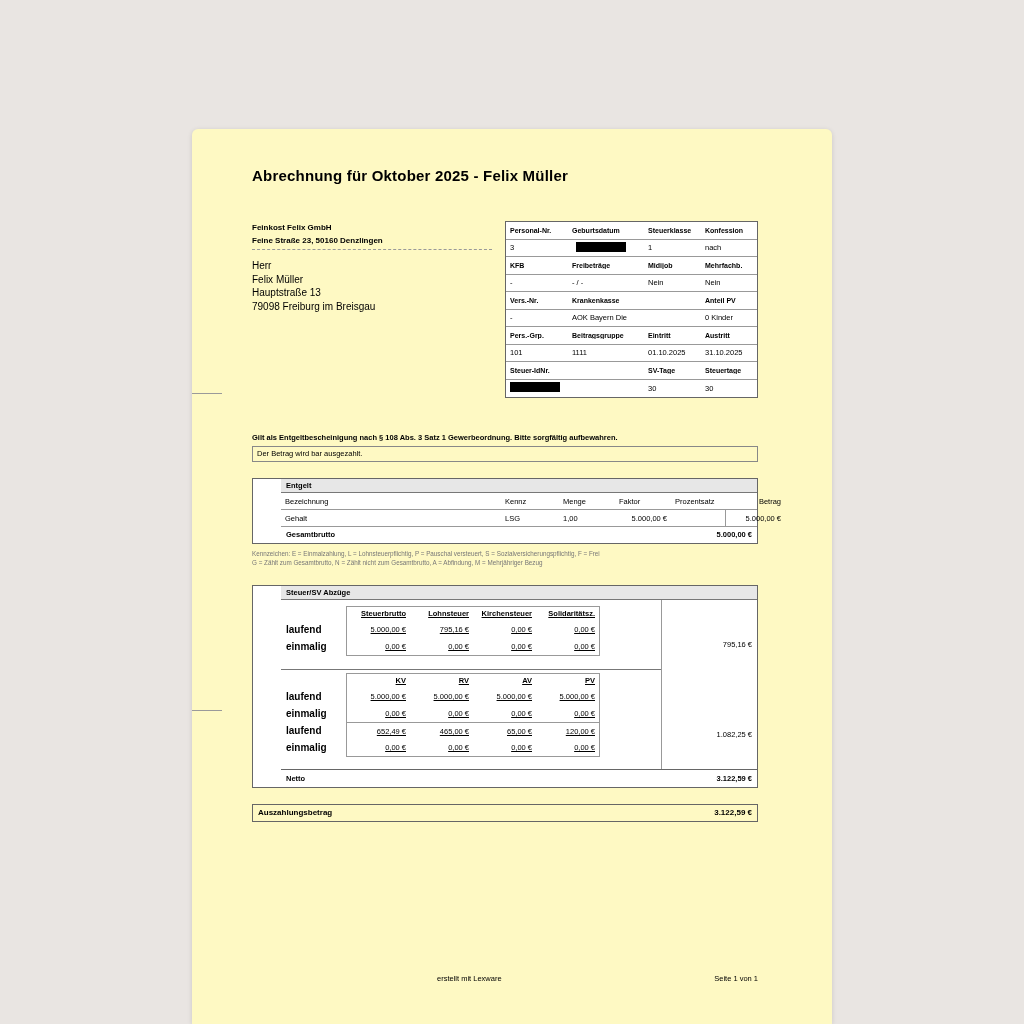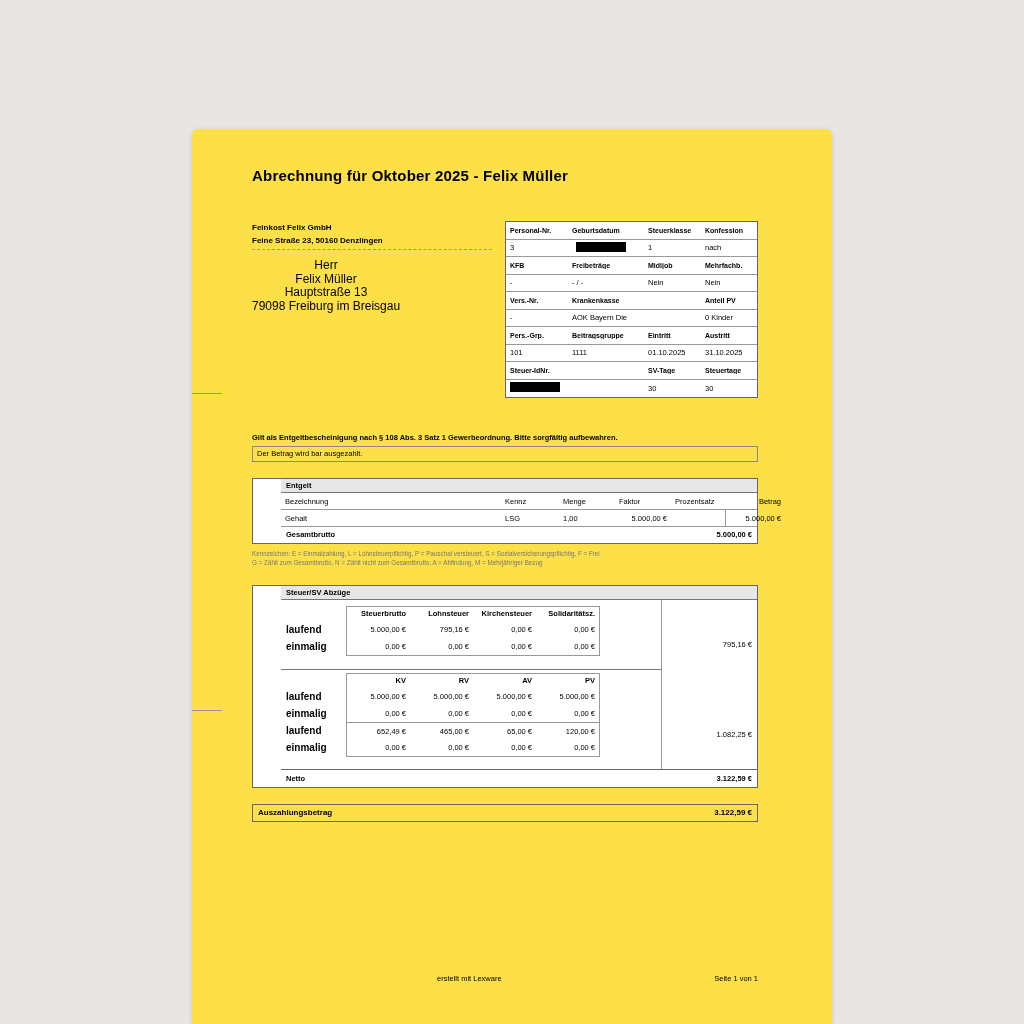--- a/index.html
+++ b/index.html
@@ -1,33 +1,33 @@
 <!DOCTYPE html>
 <html><head>
 <meta charset="utf-8">
 <style>
   * { margin:0; padding:0; box-sizing:border-box; }
   html,body { width:1024px; height:1024px; overflow:hidden; }
   body { background:#e9e5e2; font-family:"Liberation Sans","DejaVu Sans",sans-serif; color:#000; }
 
   .page {
     position:absolute; left:192px; top:129px; width:640px; height:895px;
-    background:#fde047; border-radius:6px 6px 0 0;
+    background:#fef9c3; border-radius:6px 6px 0 0;
     box-shadow:0 1px 5px rgba(0,0,0,0.13);
   }
   .fold-mark { position:absolute; left:0; width:30px; height:1px; background:#9a9a9a; }
   .fold-1 { top:264px; }
   .fold-2 { top:581px; }
 
   .doc-title { position:absolute; left:60px; top:38px; font-size:15px; font-weight:bold; letter-spacing:0.2px; }
 
   
   .employer { position:absolute; left:60px; top:92px; font-size:8px; font-weight:bold; line-height:13px; }
   .sender-line { border-bottom:1px dashed #999; width:240px; padding-bottom:2px; }
-  .recipient { position:absolute; left:60px; top:130px; font-size:12px; line-height:13.5px;text-align:center; }
+  .recipient { position:absolute; left:60px; top:130px; font-size:10px; line-height:13.5px; }
 
   
   .info-table { position:absolute; left:313px; top:92px; width:253px; border:1px solid #666; background:#fff; }
   .it-row { display:grid; grid-template-columns:62px 76px 57px 56px; height:17.5px; border-bottom:1px solid #999; align-items:center; }
   .it-row:last-child { border-bottom:none; }
   .it-l { font-size:7px; font-weight:bold; padding:0 4px; white-space:nowrap; overflow:hidden; }
   .it-v { font-size:7.5px; padding:0 4px; white-space:nowrap; overflow:hidden; }
   .sp2 { grid-column:span 2; }
   .redaction { display:inline-block; width:50px; height:10px; background:#000; margin-left:4px; }
 
@@ -54,21 +54,21 @@
   .abzuege { top:456px; height:203px; }
   .abz-body { position:relative; height:169px; }
   .vdiv { position:absolute; left:380px; top:0; bottom:0; width:0; border-left:1px solid #999; }
   .hsep { position:absolute; left:0; top:69px; width:380px; height:0; border-top:1px solid #777; }
   .abz-block { position:absolute; left:0; display:flex; }
   .blk1 { top:6px; }
   .blk2 { top:73px; }
   .abz-labels { width:65px; }
   .abz-spacer { height:15px; }
   .abz-label { height:17px; line-height:17px; font-size:10px; padding-left:5px;font-weight:bold; }
-  .abz-box { border:1px solid #999; }
+  .abz-box { border:1px solid #999;text-decoration:underline; }
   .abz-hrow, .abz-row { display:grid; grid-template-columns:repeat(4,63px); }
   .abz-hrow { height:14px; }
   .abz-hrow .ac { font-weight:bold; line-height:14px; }
   .abz-row { height:17px; }
   .abz-row .ac { line-height:17px; }
   .abz-row.septop { border-top:1px solid #999; }
   .ac { font-size:7.5px; text-align:right; padding-right:4px; white-space:nowrap; }
   .abz-total { position:absolute; right:5px; font-size:7.5px; }
   .tot1 { top:40px; }
   .tot2 { top:130px; }

